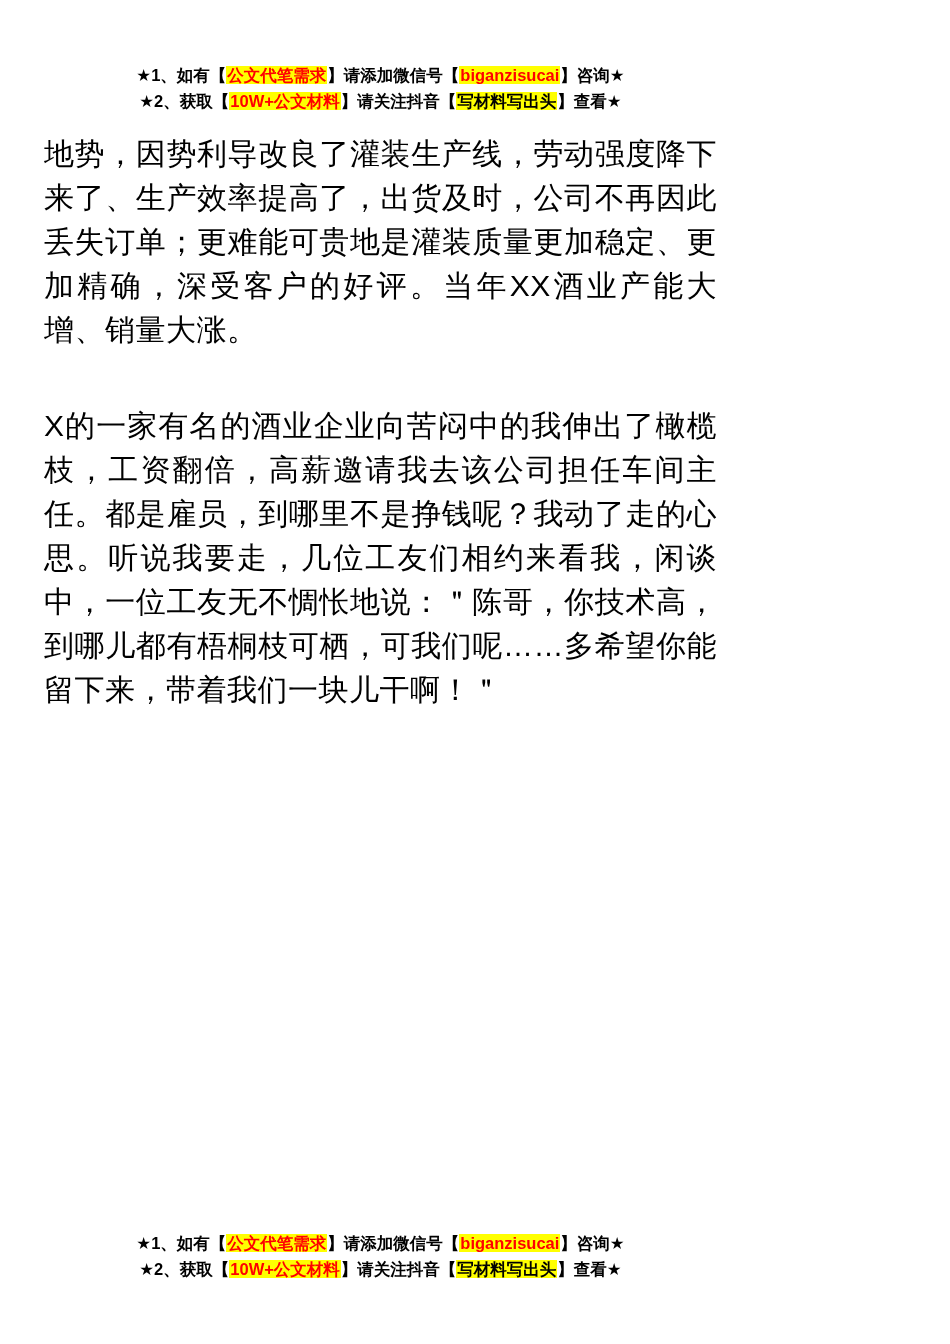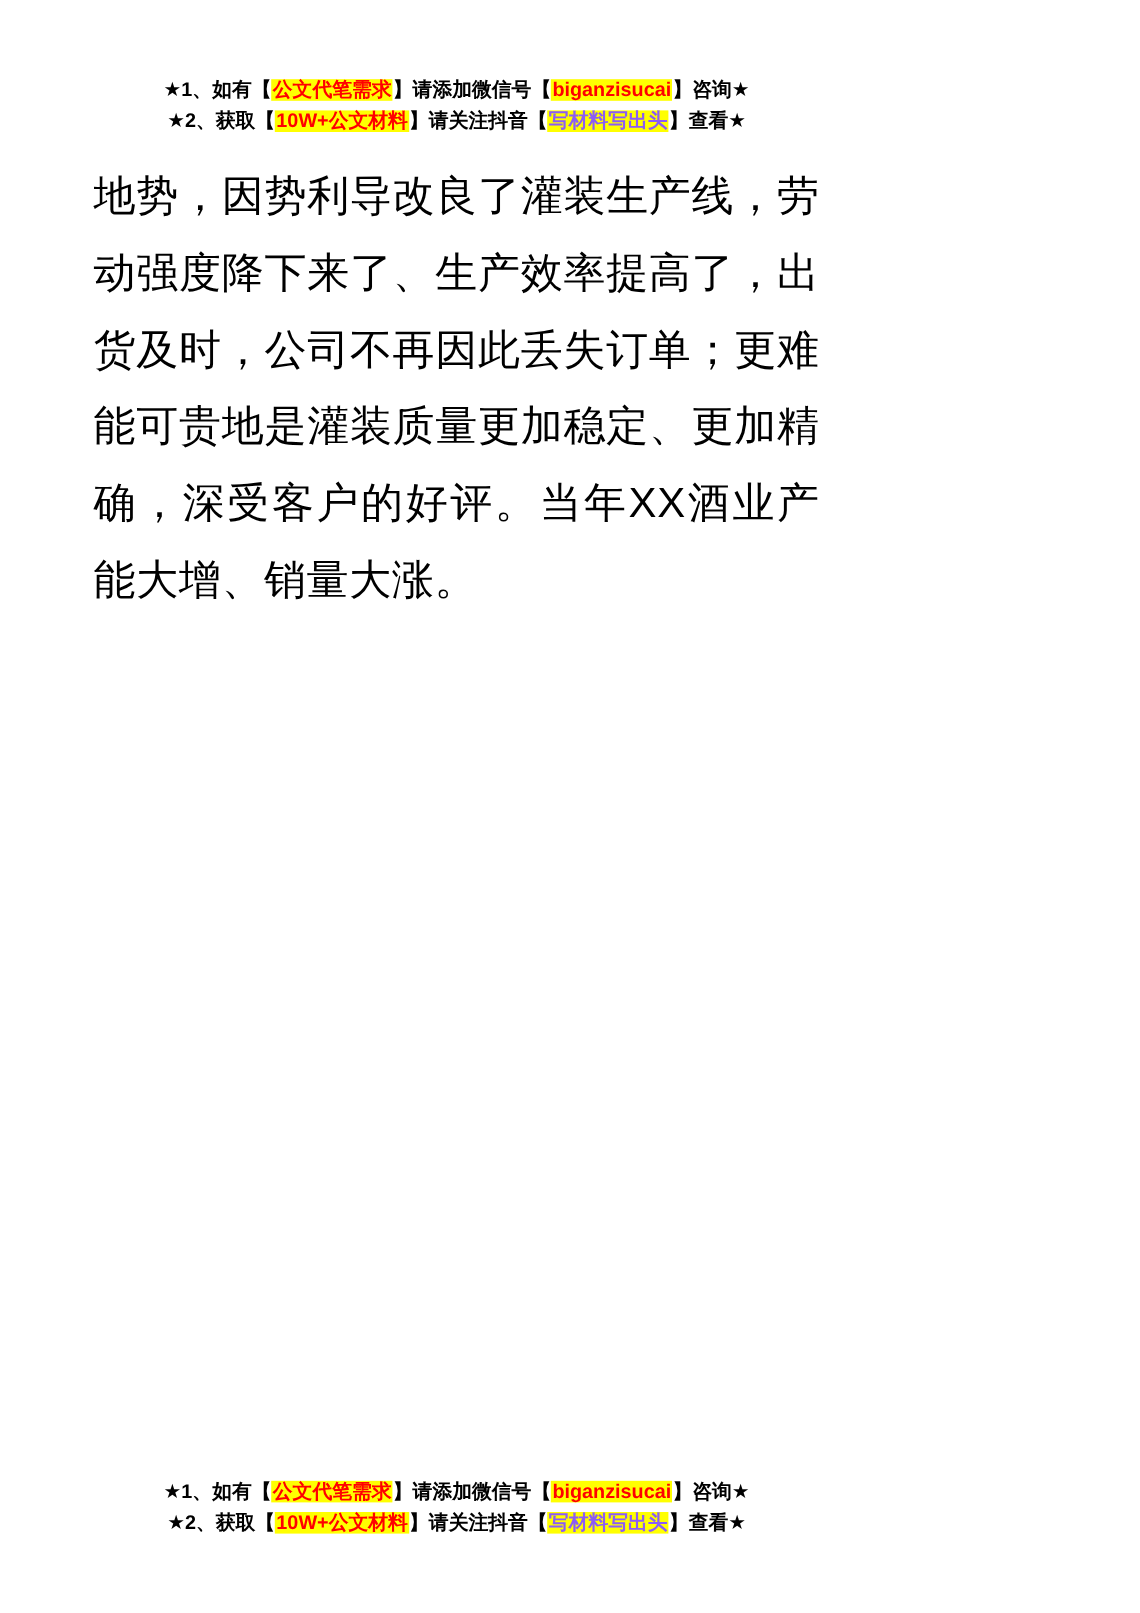--- a/index.html
+++ b/index.html
@@ -12,21 +12,21 @@
     height: 1344px;
     font-family: "Liberation Sans", "DejaVu Sans", sans-serif;
     color: #000000;
     position: relative;
     overflow: hidden;
   }
   .page {
     width: 761px;
     height: 1344px;
     box-sizing: border-box;
-    padding: 0 78px;
+    padding: 0 44px;
     position: relative;
   }
 
   
   .promo {
     text-align: center;
     font-weight: bold;
     font-size: 16.5px;
     line-height: 26px;
     letter-spacing: 0px;
@@ -41,29 +41,29 @@
     right: 0;
     bottom: 62px;
   }
   .promo .hl {
     background: #ffff00;
     color: #ff0000;
     padding: 0 1px;
   }
   .promo .hl-black {
     background: #ffff00;
-    color: #8b5cf6;
+    color: #000000;
     padding: 0 1px;
   }
 
   
   .body-text {
     margin-top: 18px;
-    font-size: 35px;
-    line-height: 64px;
+    font-size: 30px;
+    line-height: 44px;
     text-align: justify;
     text-justify: inter-ideograph;
     letter-spacing: 0.5px;
   }
   .para {
     margin: 0;
     text-indent: 0;
   }
   .para + .para {
     margin-top: 52px;
@@ -78,20 +78,21 @@
     <div>
       <span>★1、如有【</span><span class="hl">公文代笔需求</span><span>】请添加微信号【</span><span class="hl">biganzisucai</span><span>】咨询★</span>
     </div>
     <div>
       <span>★2、获取【</span><span class="hl">10W+公文材料</span><span>】请关注抖音【</span><span class="hl-black">写材料写出头</span><span>】查看★</span>
     </div>
   </div>
 
   <div class="body-text">
     <p class="para">地势，因势利导改良了灌装生产线，劳动强度降下来了、生产效率提高了，出货及时，公司不再因此丢失订单；更难能可贵地是灌装质量更加稳定、更加精确，深受客户的好评。当年XX酒业产能大增、销量大涨。</p>
+    <p class="para">X的一家有名的酒业企业向苦闷中的我伸出了橄榄枝，工资翻倍，高薪邀请我去该公司担任车间主任。都是雇员，到哪里不是挣钱呢？我动了走的心思。听说我要走，几位工友们相约来看我，闲谈中，一位工友无不惆怅地说：＂陈哥，你技术高，到哪儿都有梧桐枝可栖，可我们呢……多希望你能留下来，带着我们一块儿干啊！＂</p>
   </div>
 
   <div class="promo promo-bottom">
     <div>
       <span>★1、如有【</span><span class="hl">公文代笔需求</span><span>】请添加微信号【</span><span class="hl">biganzisucai</span><span>】咨询★</span>
     </div>
     <div>
       <span>★2、获取【</span><span class="hl">10W+公文材料</span><span>】请关注抖音【</span><span class="hl-black">写材料写出头</span><span>】查看★</span>
     </div>
   </div>

